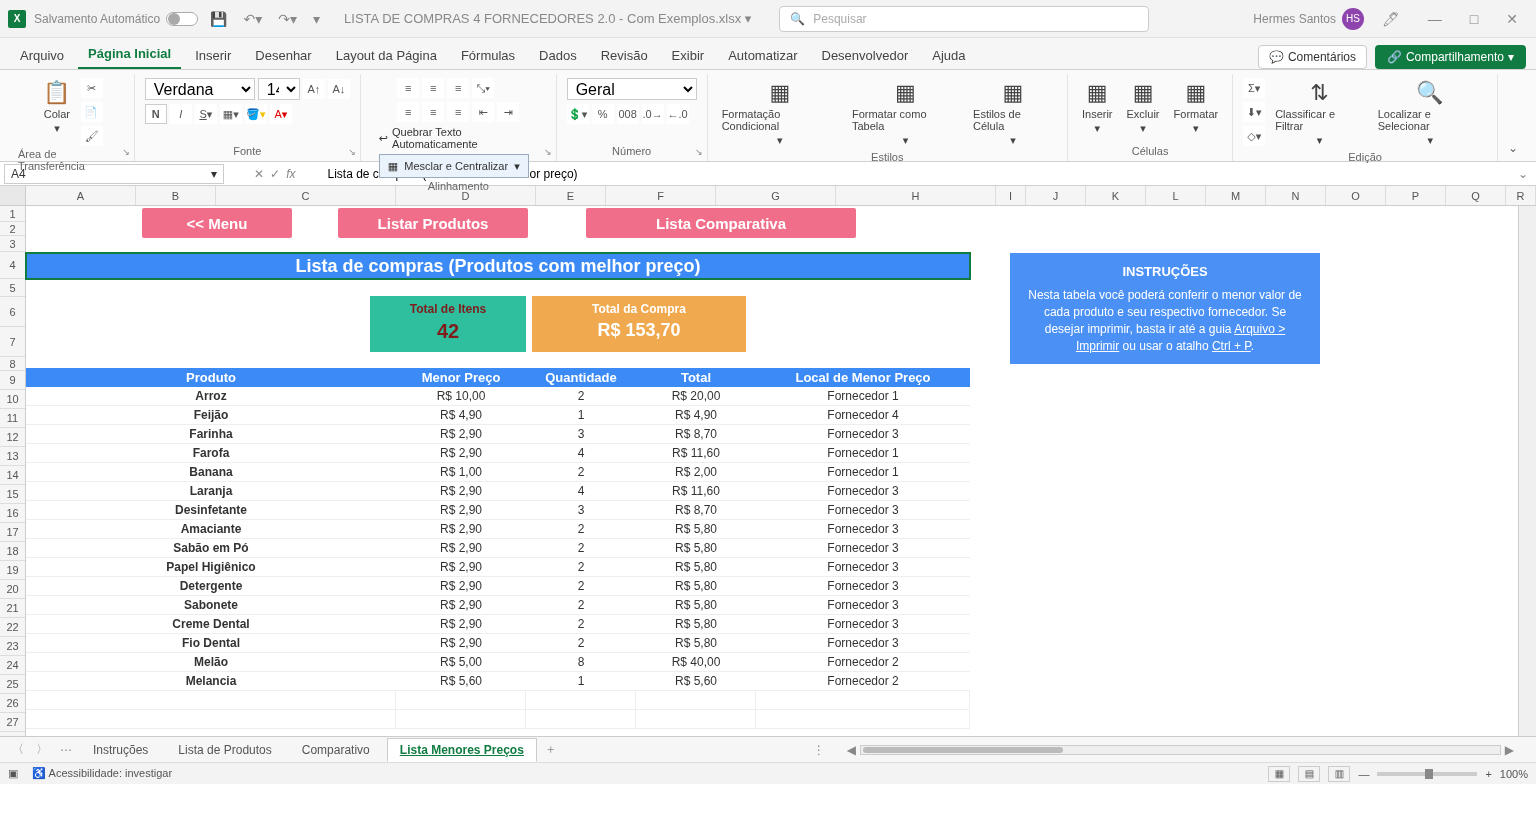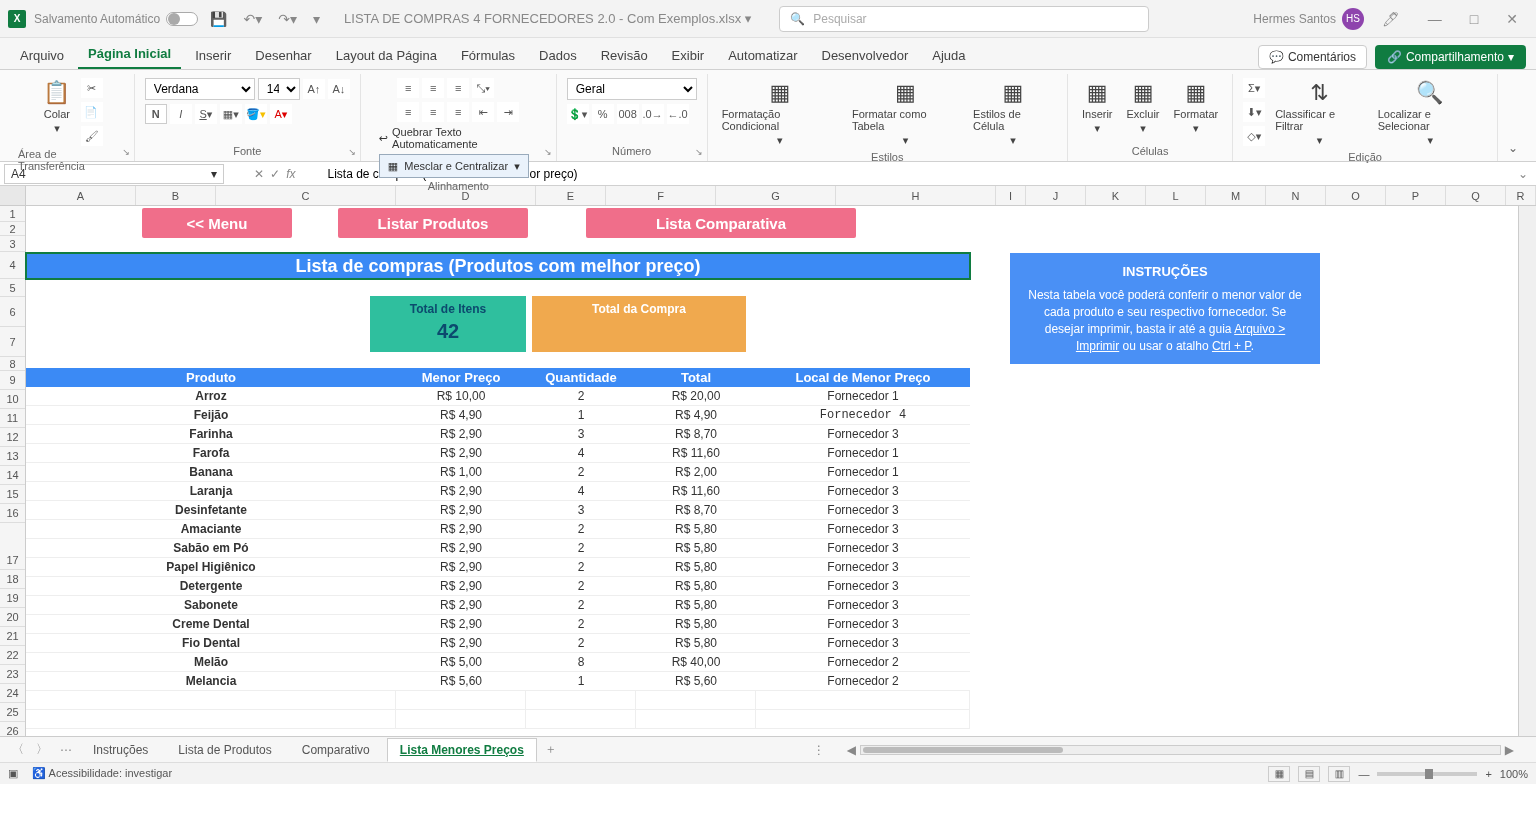--- a/index.html
+++ b/index.html
@@ -31,21 +31,21 @@
 .ribbon { display:flex; height:92px; background:#fafafa; border-bottom:1px solid #d0d0d0; padding:4px 8px 0 8px; gap:0;}
 .group { display:flex; flex-direction:column; align-items:center; border-right:1px solid #e4e4e4; padding:0 10px 2px 10px; position:relative;}
 .group-body{flex:1; display:flex; align-items:flex-start; gap:6px; padding-top:4px;}
 .group-label{font-size:11px; color:#666; padding:2px 0;}
 .launcher{position:absolute; right:4px; bottom:4px; font-size:9px; color:#888;}
 .big-btn{display:flex; flex-direction:column; align-items:center; gap:2px; padding:2px 4px; cursor:pointer; font-size:11px; color:#444;}
 .big-btn .ic{font-size:22px;}
 .stackv{display:flex; flex-direction:column; gap:4px;}
 .mini{width:22px; height:20px; border:1px solid #ccc; display:flex; align-items:center; justify-content:center; font-size:11px; color:#555; cursor:pointer; background:#fff;}
 .mini.noborder{border:none;}
-.sel { height:22px; border:1px solid #ccc; font-size:12px; padding:0 4px; background:#fff;}
+.sel { height:22px; border:1px solid #ccc; font-size:16px; padding:0 4px; background:#fff;}
 .row{display:flex; gap:3px; align-items:center;}
 .merge-btn{border:1px solid #9ab; background:#eaf2fb; height:24px; display:flex; align-items:center; padding:0 8px; gap:6px; font-size:11px; color:#333;}
 .ribbon-collapse{margin-left:auto; align-self:flex-end; padding:6px 10px; color:#666;}
 
 
 .fbar{display:flex; align-items:center; height:24px; border-bottom:1px solid #d0d0d0; background:#fff;gap:20px;}
 .namebox{width:220px; border:1px solid #ccc; height:20px; margin:0 4px; padding:0 6px; font-size:12px; display:flex; align-items:center; justify-content:space-between;}
 .fx-icons{display:flex; gap:6px; padding:0 6px; color:#888;}
 .fx-input{flex:1; border:none; height:20px; padding:0 6px; font-size:12px;}
 
@@ -57,21 +57,21 @@
 
 .gridwrap{display:flex; height:530px; overflow:hidden; position:relative;}
 .rowhdrs{width:26px; background:#f5f5f5; border-right:1px solid #ccc;}
 .rh{height:19px; border-bottom:1px solid #ddd; display:flex; align-items:center; justify-content:center; font-size:11px; color:#555;}
 .cells{flex:1; position:relative; background:#fff;}
 .vsb{width:18px; background:#f0f0f0; border-left:1px solid #ccc;}
 
 
 .btn-pink{position:absolute; background:#f06e8a; color:#fff; font-weight:bold; font-size:15px; display:flex; align-items:center; justify-content:center; height:30px; border-radius:2px;}
 .bluebar{position:absolute; background:#3b8af5; color:#fff; font-weight:bold; font-size:18px; display:flex; align-items:center; justify-content:center; height:26px;}
-.greenbox{position:absolute; background:#2fbf9e; color:#0c4a6e; font-weight:bold; text-align:center;}
+.greenbox{position:absolute; background:#2fbf9e; color:#7f1d1d; font-weight:bold; text-align:center;}
 .orangebox{position:absolute; background:#f0a94e; color:#fff; font-weight:bold; text-align:center;}
 .hdrcell{position:absolute; background:#3b8af5; color:#fff; font-weight:bold; font-size:13px; display:flex; align-items:center; justify-content:center; height:19px;}
 .datac{position:absolute; height:19px; display:flex; align-items:center; font-size:12px; border-bottom:1px solid #eee;}
 .datac.center{justify-content:center;}
 .datac.bold{font-weight:bold;}
 .instbox{position:absolute; background:#4a90f5; color:#fff; padding:10px 14px; font-size:12px; text-align:center; line-height:1.4;}
 .instbox .t{font-weight:bold; font-size:13px; margin-bottom:6px; display:block;}
 .selrect{position:absolute; border:2px solid #107c41; pointer-events:none;}
 
 
@@ -304,21 +304,21 @@
       <div class="rh" style="height: 30px;">7</div>
       <div class="rh" style="height: 14px;">8</div>
       <div class="rh" style="height: 19px;">9</div>
       <div class="rh" style="height: 19px;">10</div>
       <div class="rh" style="height: 19px;">11</div>
       <div class="rh" style="height: 19px;">12</div>
       <div class="rh" style="height: 19px;">13</div>
       <div class="rh" style="height: 19px;">14</div>
       <div class="rh" style="height: 19px;">15</div>
       <div class="rh" style="height: 19px;">16</div>
-      <div class="rh" style="height: 19px; margin-top: 28px;">17</div>
+      <div class="rh" style="height: 19px;">17</div>
       <div class="rh" style="height: 19px;">18</div>
       <div class="rh" style="height: 19px;">19</div>
       <div class="rh" style="height: 19px;">20</div>
       <div class="rh" style="height: 19px;">21</div>
       <div class="rh" style="height: 19px;">22</div>
       <div class="rh" style="height: 19px;">23</div>
       <div class="rh" style="height: 19px;">24</div>
       <div class="rh" style="height: 19px;">25</div>
       <div class="rh" style="height: 19px;">26</div>
       <div class="rh" style="height: 19px;">27</div>
@@ -331,39 +331,40 @@
 
     <div class="bluebar" style="left:0; width:944px; top:47px;">Lista de compras (Produtos com melhor preço)</div>
     <div class="selrect" style="left:-1px; top:46px; width:946px; height:28px;"></div>
 
     <div class="greenbox" style="left:344px; width:156px; top:90px; height:56px;">
       <div style="padding-top:6px">Total de Itens</div>
       <div style="font-size:20px; padding-top:4px">42</div>
     </div>
     <div class="orangebox" style="left:506px; width:214px; top:90px; height:56px;">
       <div style="padding-top:6px">Total da Compra</div>
+      <div style="font-size:18px; padding-top:4px">R$ 153,70</div>
     </div>
 
     <div class="hdrcell" style="left:0; width:370px; top:162px;">Produto</div>
     <div class="hdrcell" style="left:370px; width:130px; top:162px;">Menor Preço</div>
     <div class="hdrcell" style="left:500px; width:110px; top:162px;">Quantidade</div>
     <div class="hdrcell" style="left:610px; width:120px; top:162px;">Total</div>
     <div class="hdrcell" style="left:730px; width:214px; top:162px;">Local de Menor Preço</div>
 
     <div id="tablebody">
         <div class="datac center bold" style="left: 0px; width: 370px; top: 181px;">Arroz</div>
         <div class="datac center" style="left: 370px; width: 130px; top: 181px;">R$ 10,00</div>
         <div class="datac center" style="left: 500px; width: 110px; top: 181px;">2</div>
         <div class="datac center" style="left: 610px; width: 120px; top: 181px;">R$ 20,00</div>
         <div class="datac center" style="left: 730px; width: 214px; top: 181px;">Fornecedor 1</div>
         <div class="datac center bold" style="left: 0px; width: 370px; top: 200px;">Feijão</div>
         <div class="datac center" style="left: 370px; width: 130px; top: 200px;">R$ 4,90</div>
         <div class="datac center" style="left: 500px; width: 110px; top: 200px;">1</div>
         <div class="datac center" style="left: 610px; width: 120px; top: 200px;">R$ 4,90</div>
-        <div class="datac center" style="left: 730px; width: 214px; top: 200px; font-family: Liberation Mono, monospace;">Fornecedor 4</div>
+        <div class="datac center" style="left: 730px; width: 214px; top: 200px;">Fornecedor 4</div>
         <div class="datac center bold" style="left: 0px; width: 370px; top: 219px;">Farinha</div>
         <div class="datac center" style="left: 370px; width: 130px; top: 219px;">R$ 2,90</div>
         <div class="datac center" style="left: 500px; width: 110px; top: 219px;">3</div>
         <div class="datac center" style="left: 610px; width: 120px; top: 219px;">R$ 8,70</div>
         <div class="datac center" style="left: 730px; width: 214px; top: 219px;">Fornecedor 3</div>
         <div class="datac center bold" style="left: 0px; width: 370px; top: 238px;">Farofa</div>
         <div class="datac center" style="left: 370px; width: 130px; top: 238px;">R$ 2,90</div>
         <div class="datac center" style="left: 500px; width: 110px; top: 238px;">4</div>
         <div class="datac center" style="left: 610px; width: 120px; top: 238px;">R$ 11,60</div>
         <div class="datac center" style="left: 730px; width: 214px; top: 238px;">Fornecedor 1</div>

